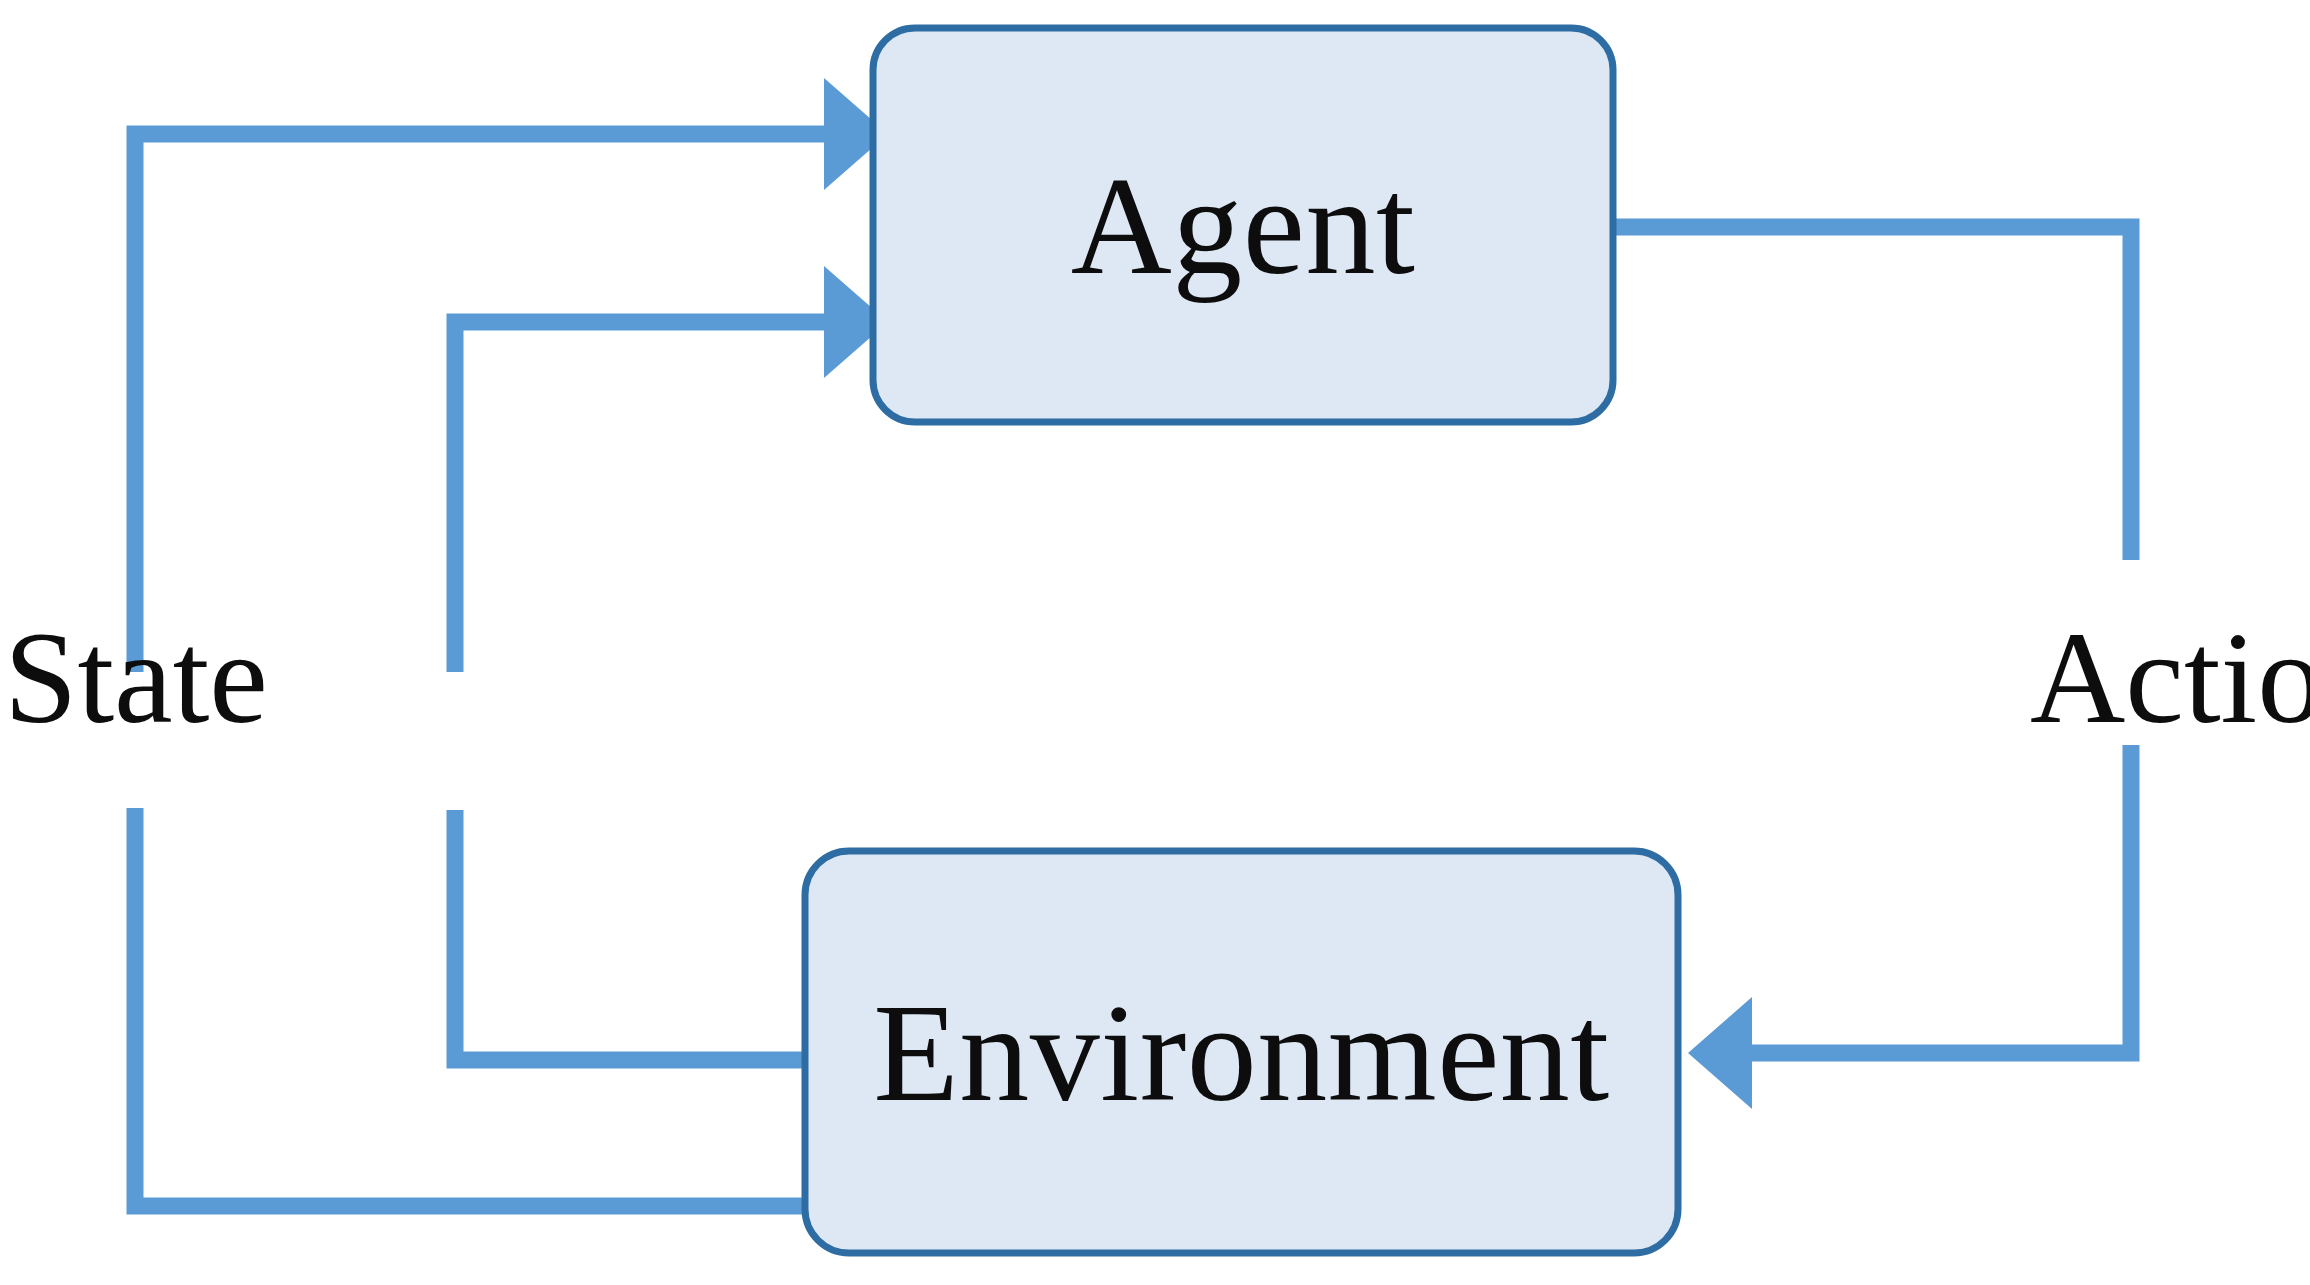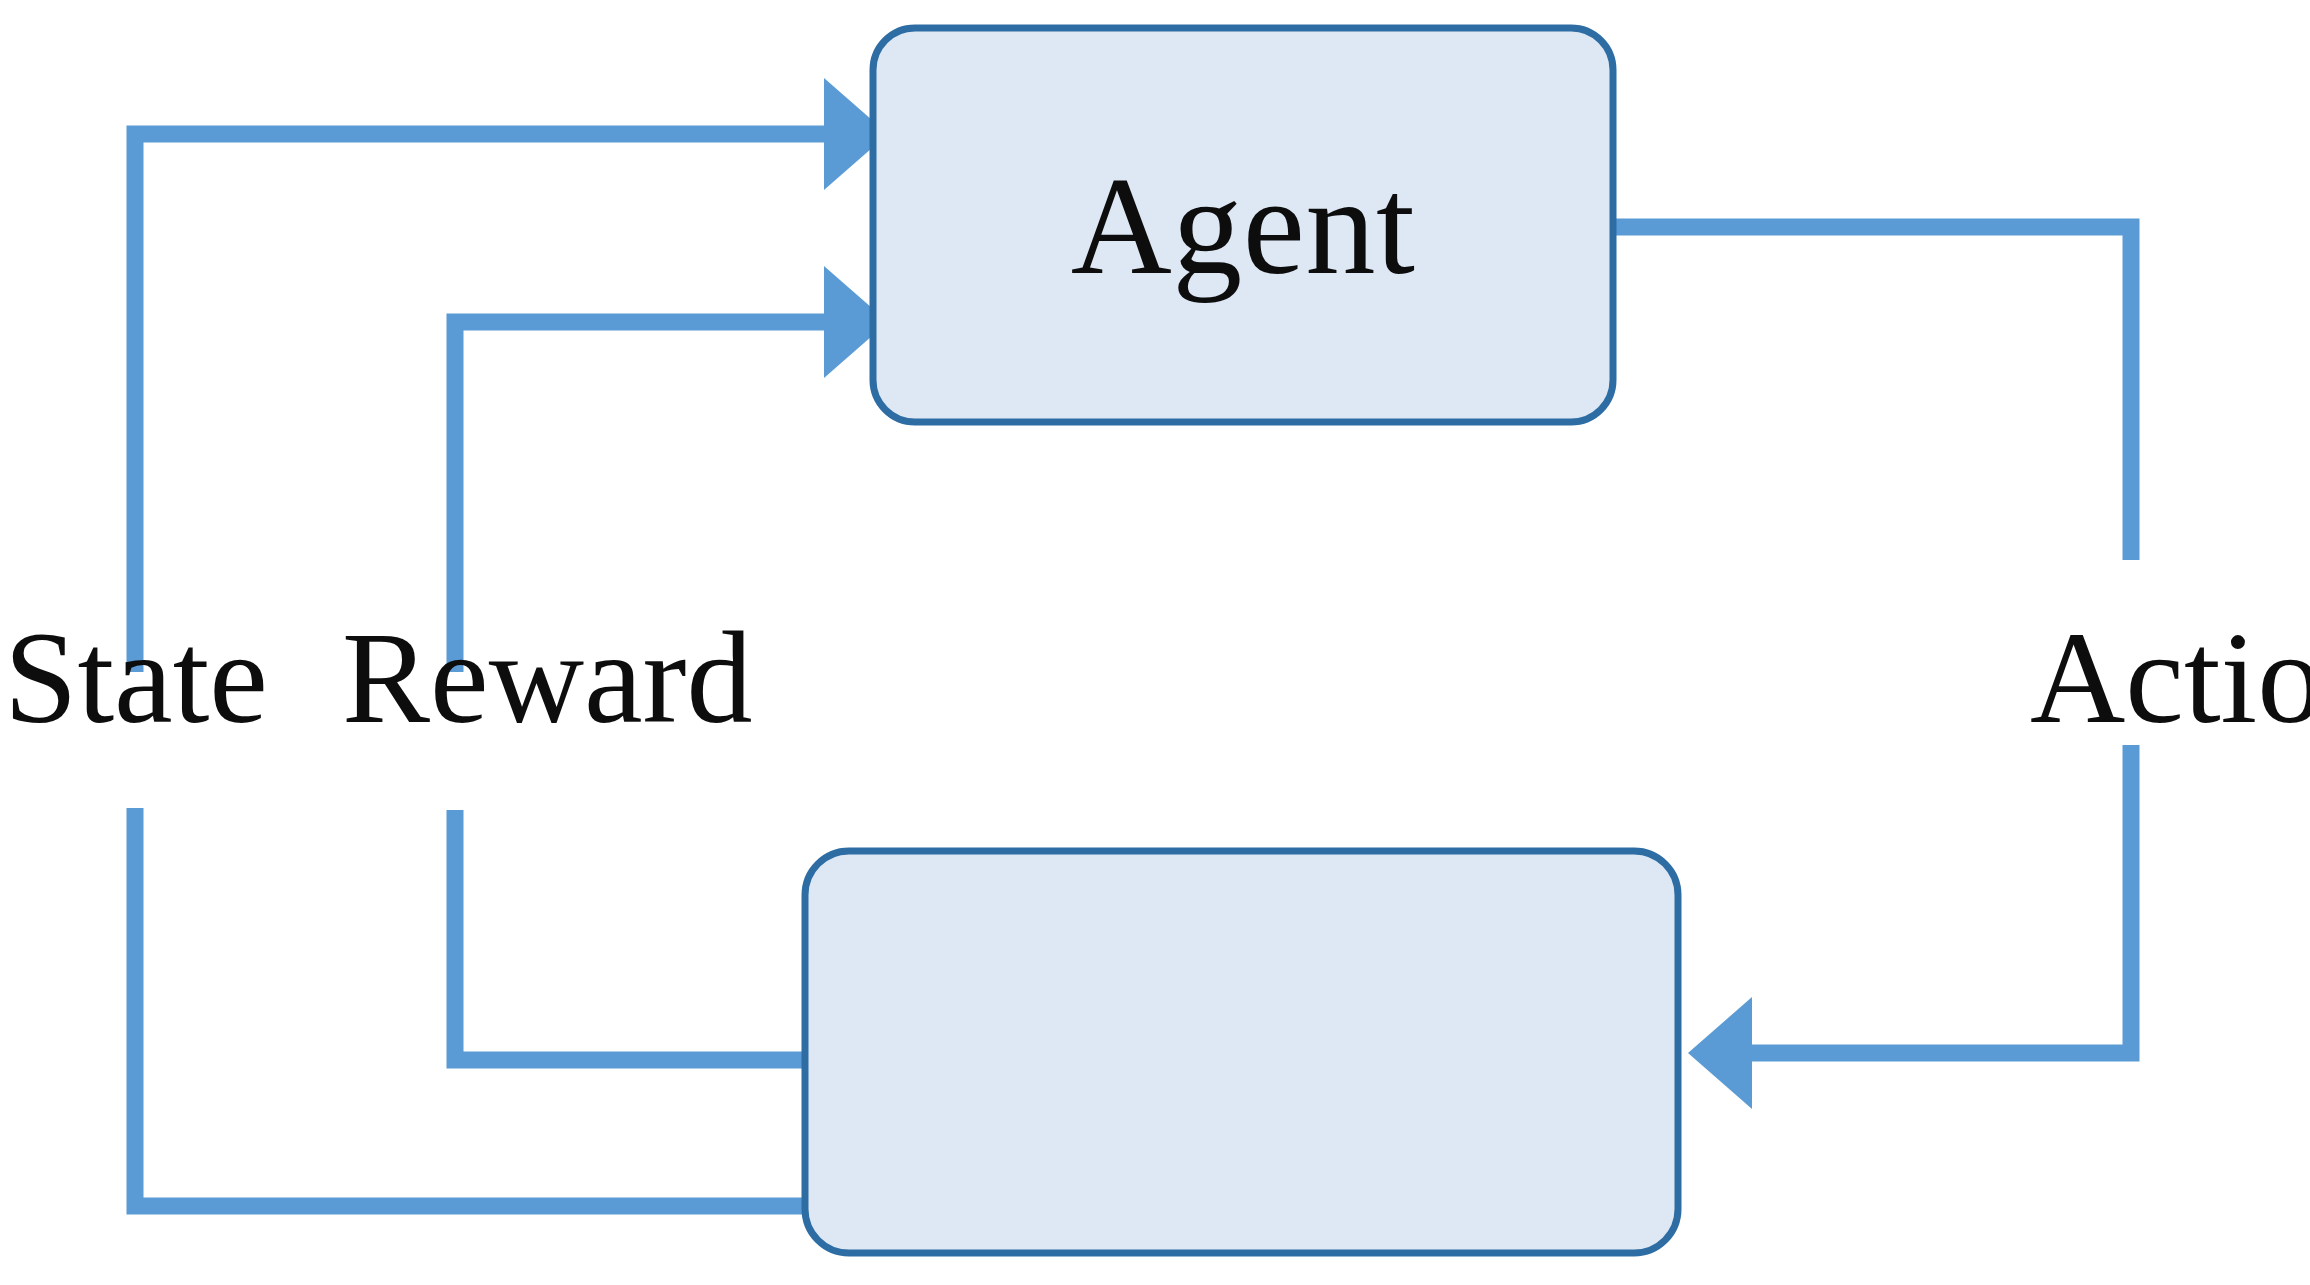--- a/index.html
+++ b/index.html
@@ -50,20 +50,20 @@
       <polygon points="1752,997 1688,1053 1752,1109" fill="#5b9bd5"></polygon>
     </g>
 
     <rect x="873" y="28" width="740" height="394" rx="42" ry="42" fill="#dee8f4" stroke="#2e6da4" stroke-width="7"></rect>
 
     <rect x="805" y="851" width="873" height="402" rx="44" ry="44" fill="#dee8f4" stroke="#2e6da4" stroke-width="7"></rect>
   </svg>
 
   <div class="node-label" style="left:873px;top:28px;width:740px;height:394px;font-size:140px;">Agent</div>
 
+  <div class="node-label" style="left:805px;top:851px;width:873px;height:402px;font-size:140px;">Environment</div>
 
   <div class="edge-label" style="left:4px;top:612px;font-size:132px;">State</div>
 
-  <div class="edge-label" style="left:342px;top:612px;font-size:132px;">Reward</div>
 
   <div class="edge-label" style="left:2030px;top:612px;font-size:132px;">Action</div>
 
 </div>
 
 </body></html>

